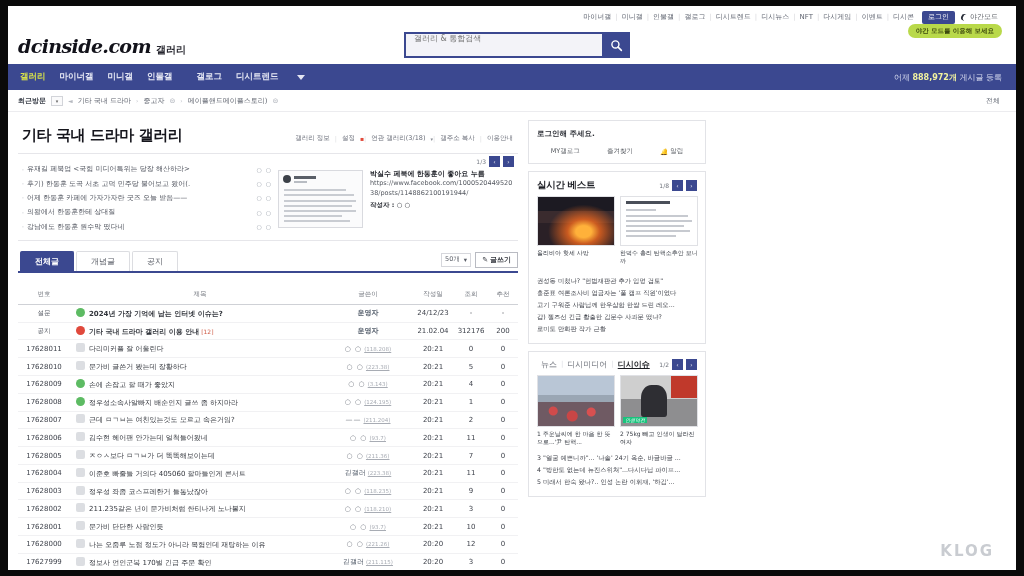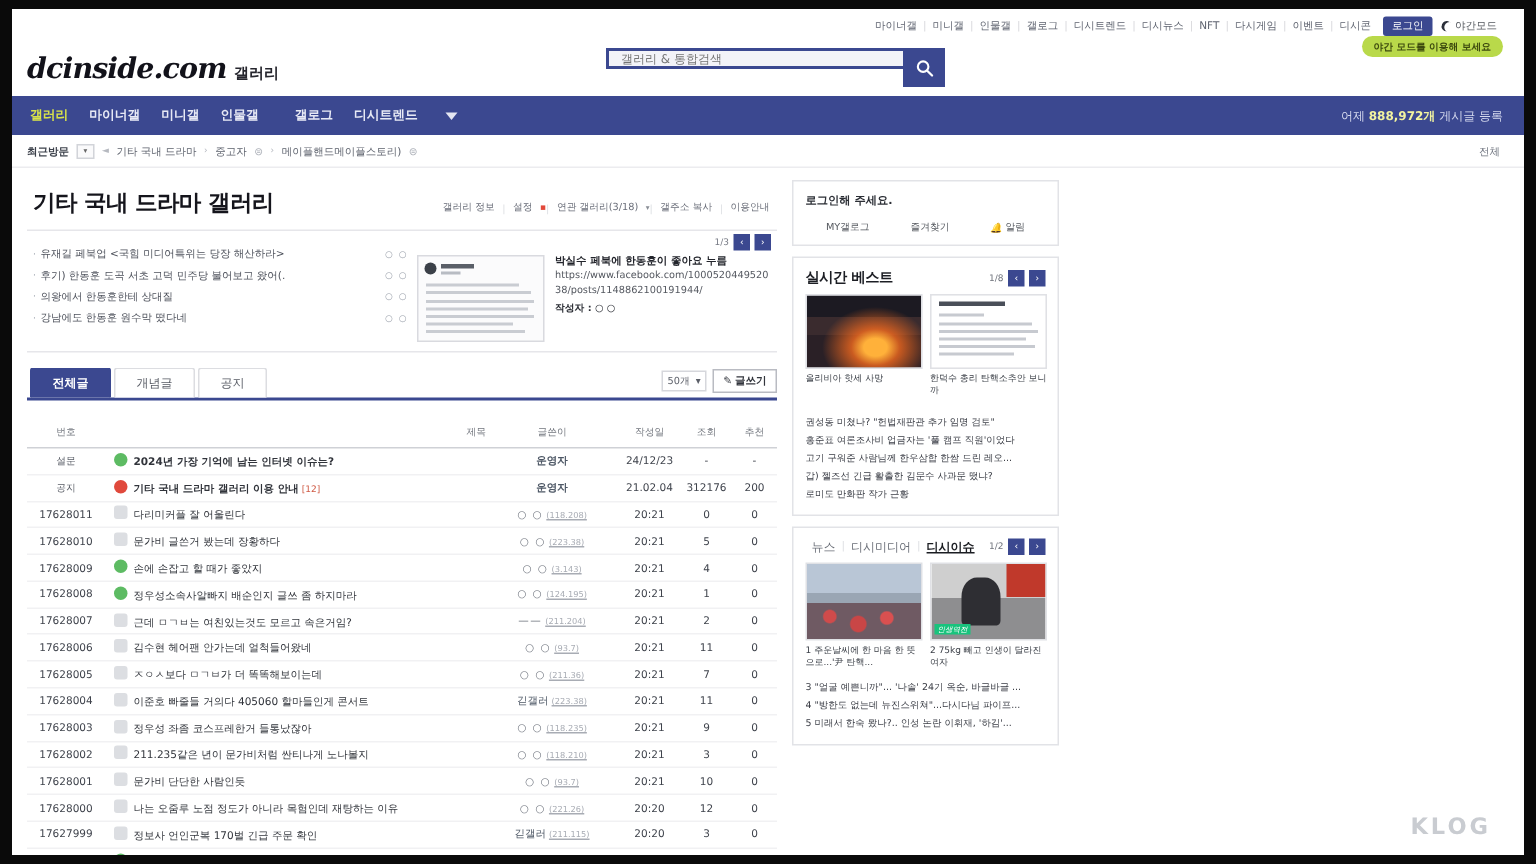--- a/index.html
+++ b/index.html
@@ -60,23 +60,23 @@
   .logo-wrap { display:flex; align-items:baseline; gap:5px; margin-left:2px;}
   .logo {
     font-family:"DejaVu Serif","Liberation Serif",serif;
     font-style:italic; font-weight:bold; font-size:19px; color:#12121a;
     letter-spacing:-0.6px;
   }
   .logo-sub { font-size:10px; color:#26262e; font-weight:bold; }
 
   .searchbox {
     position:absolute; left:396px; top:4px;
-    width:204px; height:14px;
+    width:204px; height:26px;
     border:2px solid #3b4890; background:#f3f3f8;
-    display:flex; align-items:center; padding-left:8px;
+    display:flex; align-items:flex-start; padding-left:8px;
   }
   .searchbox input {
     border:0; outline:0; background:transparent; width:100%;
     font-size:8px; color:#6a6f7c; font-family:inherit;
   }
   .searchbtn {
     position:absolute; left:594px; top:4px;
     width:28px; height:26px; background:#3b4890;
     display:flex; align-items:center; justify-content:center;
     cursor:pointer;
@@ -389,20 +389,25 @@
                 <span class="txt">유재길 페북업 &lt;국힘 미디어특위는 당장 해산하라&gt;</span>
                 <span class="cnt">○ ○</span>
               </li>
             <li>
                 <span class="dot">·</span>
                 <span class="txt">후기) 한동훈 도곡 서초 고덕 민주당 불어보고 왔어(.</span>
                 <span class="cnt">○ ○</span>
               </li>
             <li>
                 <span class="dot">·</span>
+                <span class="txt">어제 한동훈 카페에 가자가자란 굿즈 오늘 받음——</span>
+                <span class="cnt">○ ○</span>
+              </li>
+            <li>
+                <span class="dot">·</span>
                 <span class="txt">의왕에서 한동훈한테 상대질</span>
                 <span class="cnt">○ ○</span>
               </li>
             <li>
                 <span class="dot">·</span>
                 <span class="txt">강남에도 한동훈 원수막 떴다네</span>
                 <span class="cnt">○ ○</span>
               </li>
           </ul>
 
@@ -446,21 +451,21 @@
               <span>✎</span>
               <span>글쓰기</span>
             </div>
           </div>
         </div>
 
         <table class="list">
           <thead>
             <tr>
               <th class="c-no">번호</th>
-              <th class="c-title" style="text-align:right">제목</th>
+              <th class="c-title" style="text-align:center">제목</th>
               <th class="c-writer">글쓴이</th>
               <th class="c-date">작성일</th>
               <th class="c-view">조회</th>
               <th class="c-rec">추천</th>
             </tr>
           </thead>
           <tbody id="rows">
               <tr class="row-notice">
                 <td class="c-no" style="color: rgb(90, 94, 103); margin-top: 11px;">설문</td>
                 <td class="c-title"><i class="ic green"></i><a class="t-link" style="font-weight: bold;">2024년 가장 기억에 남는 인터넷 이슈는?</a></td>

